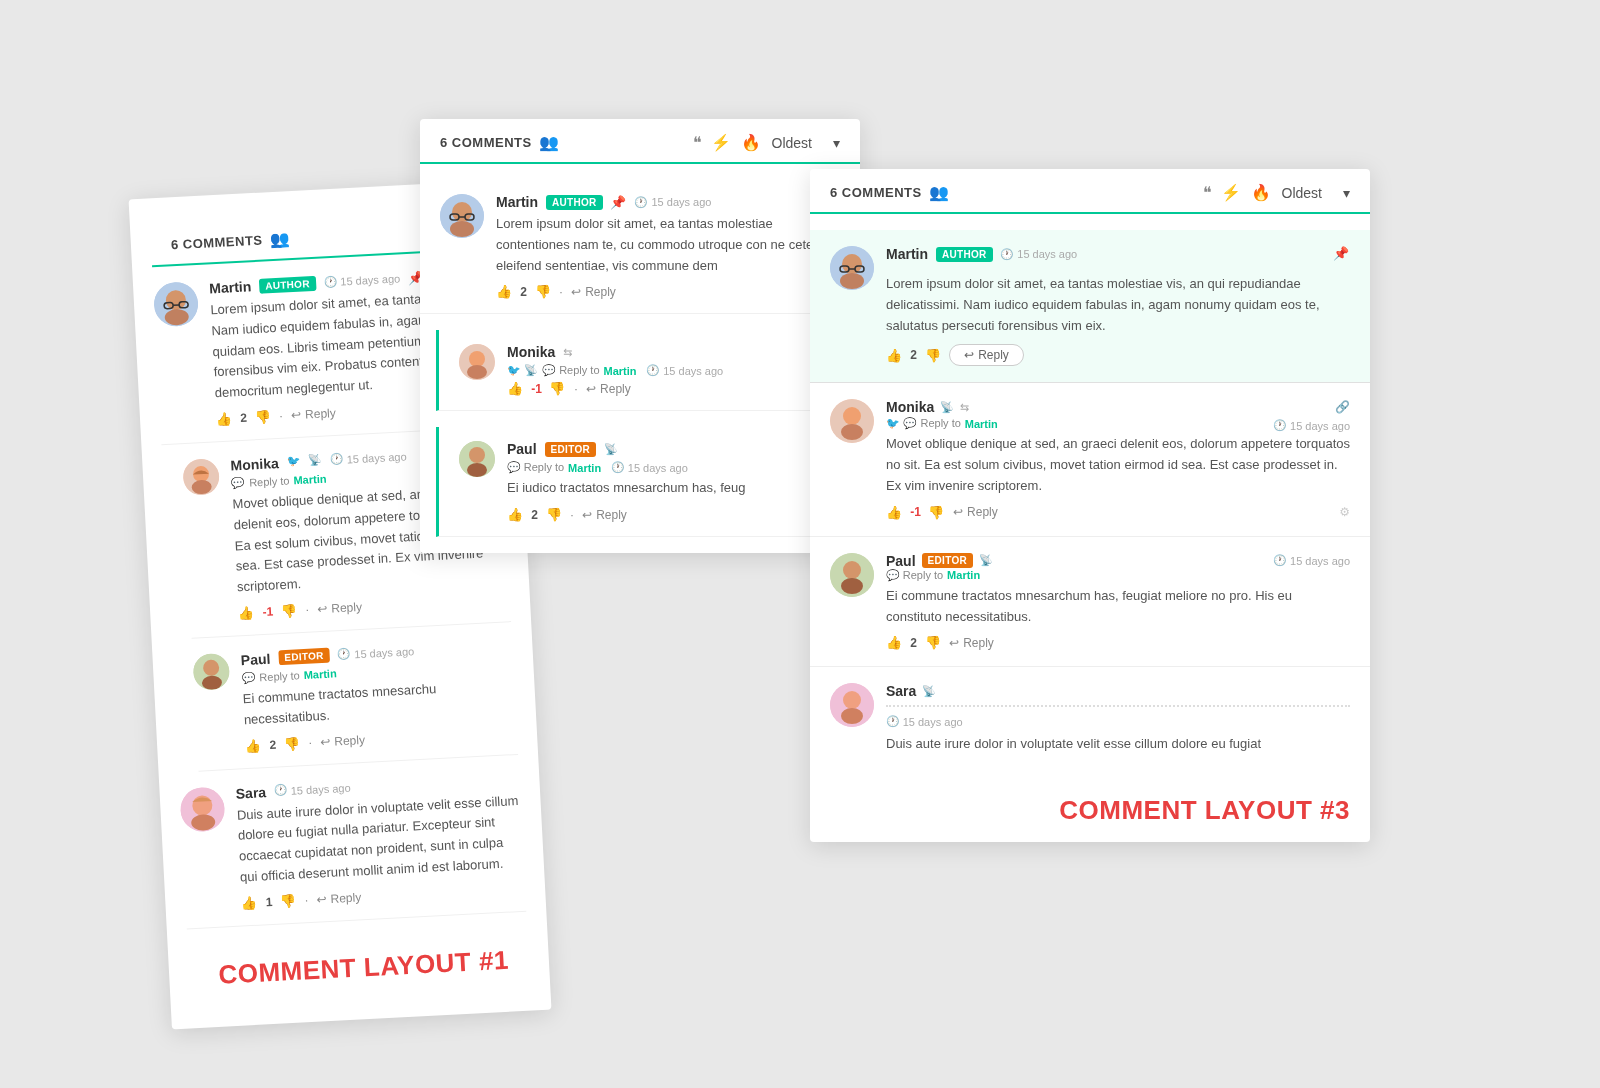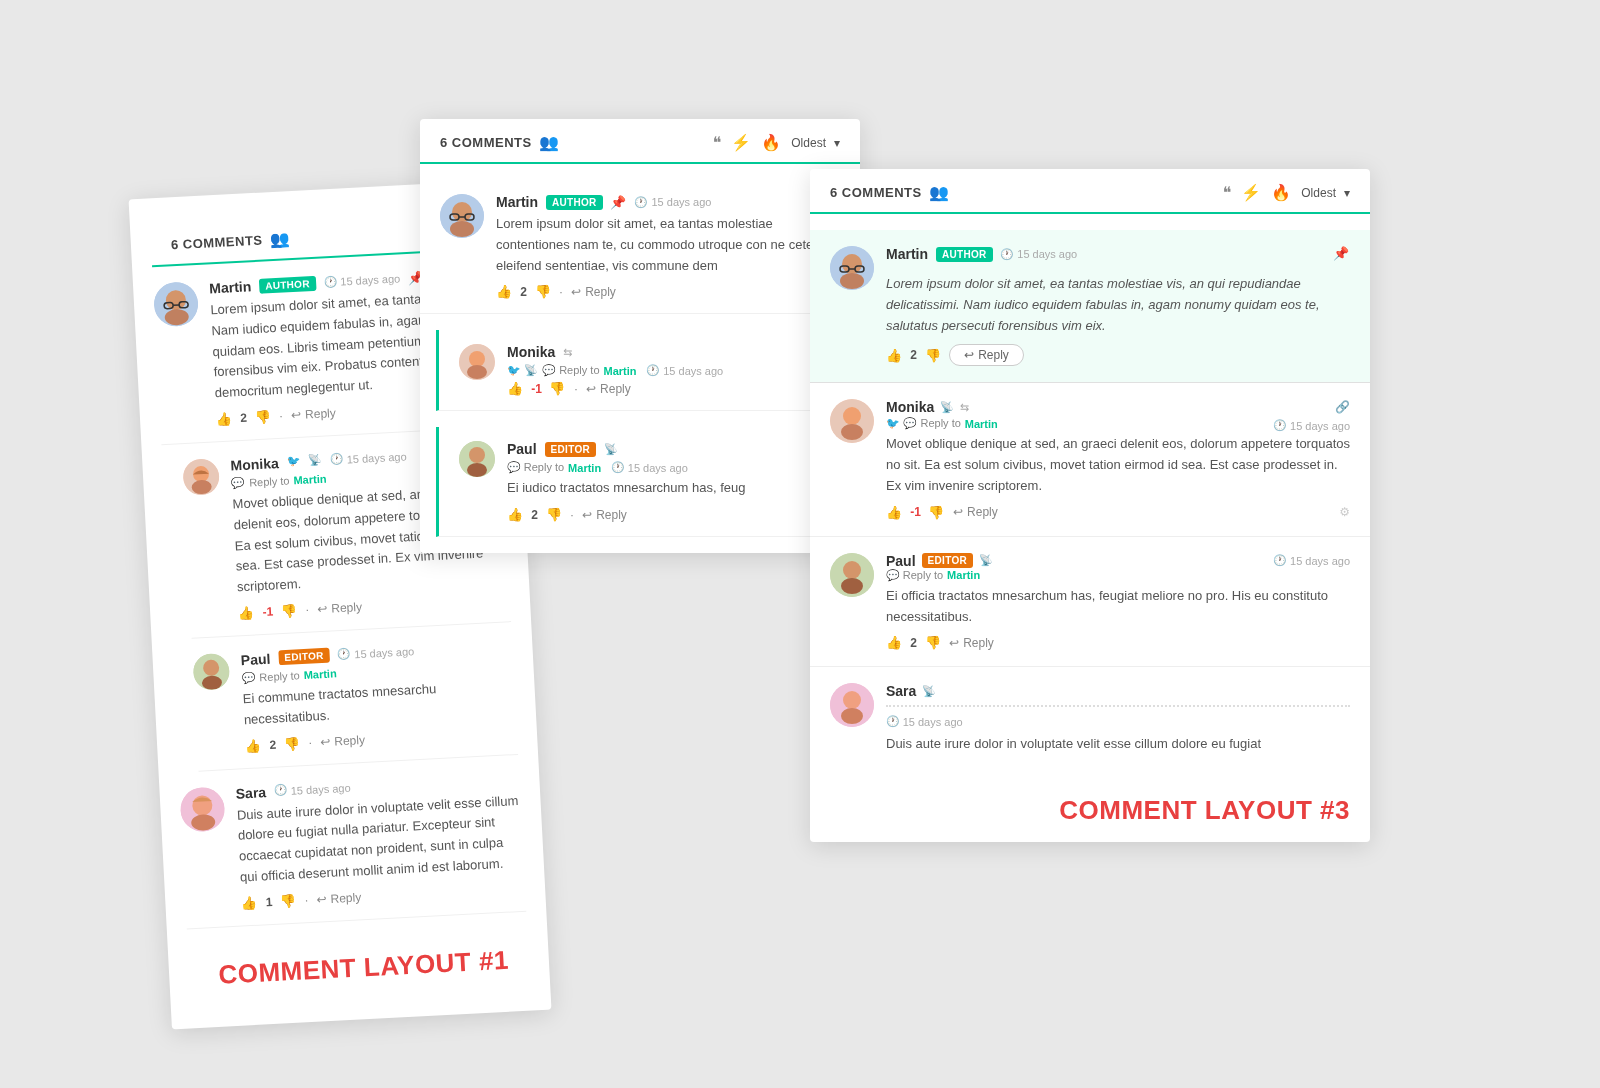--- a/index.html
+++ b/index.html
@@ -76,25 +76,25 @@
       display: flex;
       align-items: center;
       gap: 10px;
     }
     .header-icon {
       font-size: 16px;
       color: #888;
       cursor: pointer;
     }
     .sort-dropdown {
-      font-size: 12px;
+      font-size: 14px;
       color: #555;
       display: flex;
       align-items: center;
-      gap: 8px;
+      gap: 21px;
       cursor: pointer;
     }
 
     
     .avatar {
       width: 44px;
       height: 44px;
       border-radius: 50%;
       overflow: hidden;
       flex-shrink: 0;
@@ -554,21 +554,21 @@
       </div>
       <div class="comment-body" style="flex:1;">
         <div style="display:flex; justify-content:space-between; align-items:flex-start;">
           <div class="comment-meta">
             <span class="author-name">Martin</span>
             <span class="badge badge-author">Author</span>
             <span class="time-meta">🕐 <span>15 days ago</span></span>
           </div>
           <span class="pin-icon">📌</span>
         </div>
-        <p class="comment-text" style="margin-top:8px;font-style:italic;">Lorem ipsum dolor sit amet, ea tantas molestiae vis, an qui repudiandae delicatissimi. Nam iudico equidem fabulas in, agam nonumy quidam eos te, salutatus persecuti forensibus vim eix.</p>
+        <p class="comment-text" style="margin-top:8px;">Lorem ipsum dolor sit amet, ea tantas molestiae vis, an qui repudiandae delicatissimi. Nam iudico equidem fabulas in, agam nonumy quidam eos te, salutatus persecuti forensibus vim eix.</p>
         <div class="comment-actions">
           <span class="vote-btn">👍</span>
           <span class="vote-count">2</span>
           <span class="vote-btn">👎</span>
           <button class="reply-btn-outline">
             <span>↩</span>
             <span>Reply</span>
           </button>
         </div>
       </div>
@@ -627,21 +627,21 @@
           <div style="display:flex; gap:6px; align-items:center;">
             <span class="author-name">Paul</span>
             <span class="badge badge-editor">Editor</span>
             <span class="rss-icon">📡</span>
           </div>
           <span class="time-meta">🕐 <span>15 days ago</span></span>
         </div>
         <div class="reply-to">
           💬 Reply to <a style="color:#00c896;">Martin</a>
         </div>
-        <p class="comment-text">Ei officia tractatos mnesarchum has, feugiat meliore no pro. His eu constituto necessitatibus.</p>
+        <p class="comment-text">Ei commune tractatos mnesarchum has, feugiat meliore no pro. His eu constituto necessitatibus.</p>
         <div class="comment-actions">
           <span class="vote-btn">👍</span>
           <span class="vote-count">2</span>
           <span class="vote-btn">👎</span>
           <button class="reply-btn">
             <span>↩</span>
             <span>Reply</span>
           </button>
         </div>
       </div>

